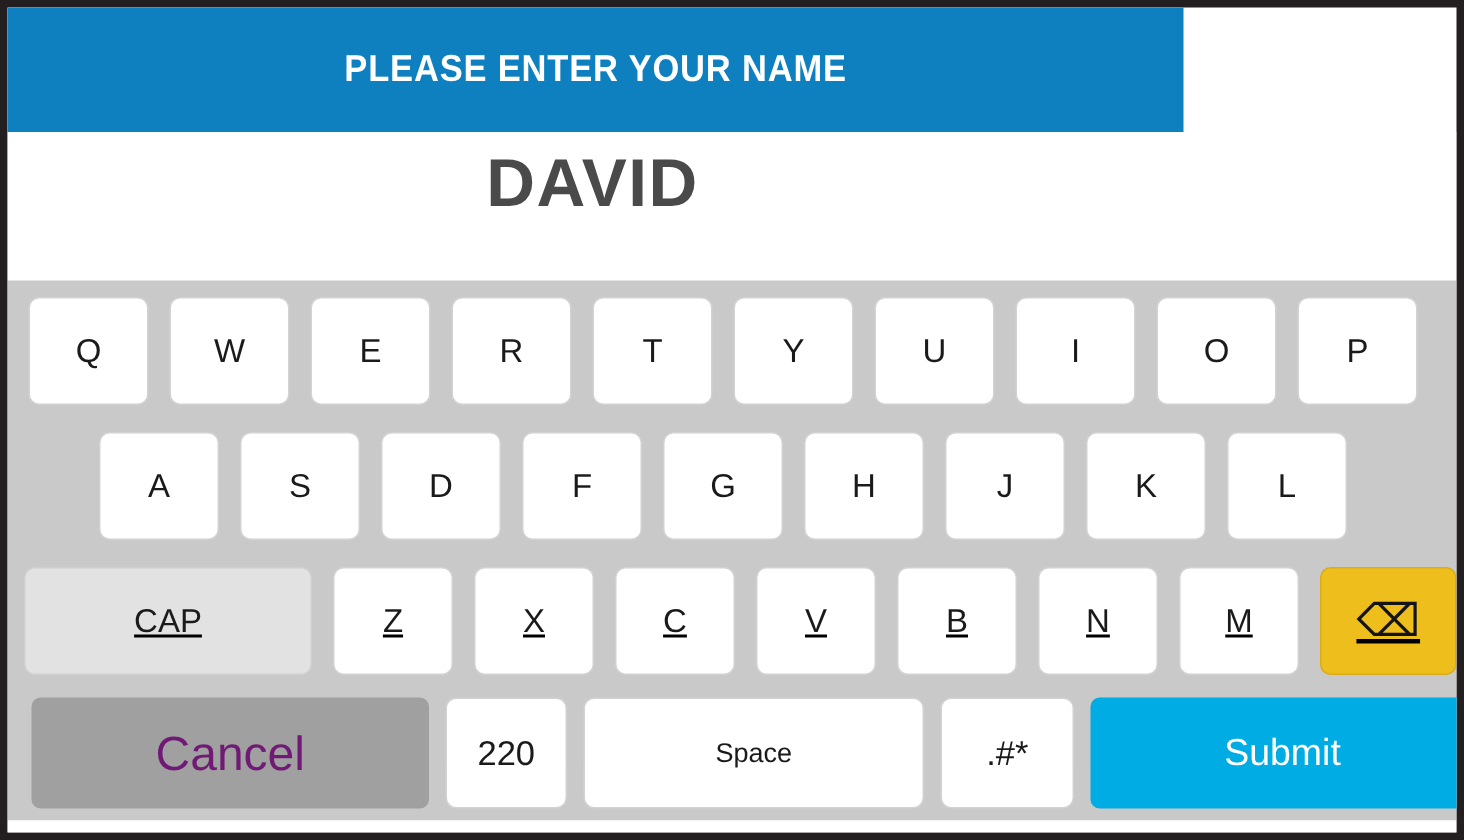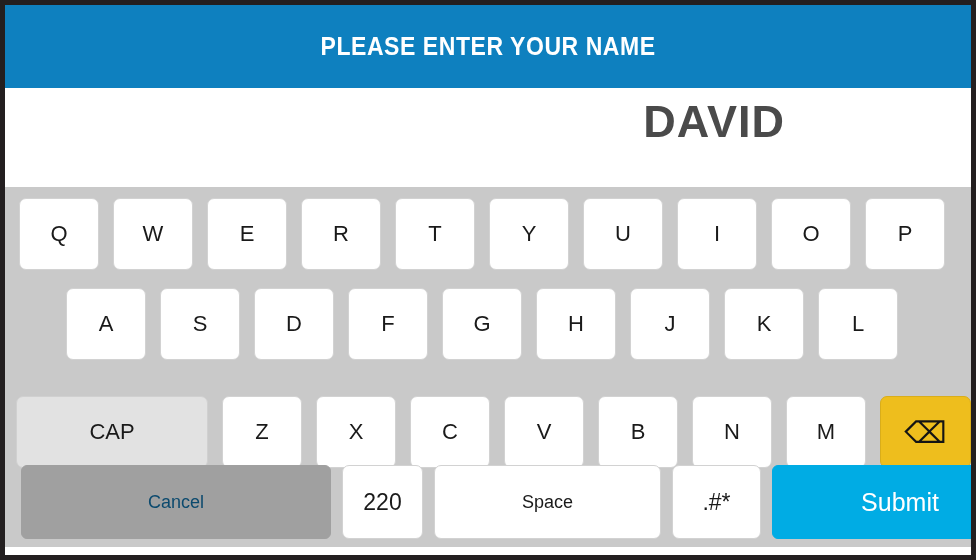--- a/index.html
+++ b/index.html
@@ -22,21 +22,21 @@
     border: 5px solid #231f20;
     background: #ffffff;
     overflow: hidden;
   }
 
   
   #header-bar {
     position: absolute;
     left: 0;
     top: 0;
-    width: 966px;
+    width: 784px;
     height: 83px;
     background: #0e80bf;
     display: flex;
     align-items: center;
     justify-content: center;
   }
   #header-title {
     color: #ffffff;
     font-size: 25px;
     font-weight: bold;
@@ -61,21 +61,21 @@
     top: 83px;
     width: 966px;
     height: 99px;
     background: #ffffff;
   }
   #entry-value {
     position: absolute;
     left: 0;
     top: 8px;
     width: 780px;
-    text-align: right;
+    text-align: center;
     font-size: 45px;
     font-weight: bold;
     color: #4a4a4a;
     letter-spacing: 1px;
     white-space: nowrap;
     overflow: hidden;
   }
 
   
   #keyboard {
@@ -87,21 +87,21 @@
     background: #c9c9c9;
   }
   .kb-row {
     position: absolute;
     height: 76px;
     display: flex;
     align-items: center;
   }
   #kb-row-1 { top: 9px;   left: 14px; }
   #kb-row-2 { top: 99px;  left: 61px; }
-  #kb-row-3 { top: 207px; left: 11px; }
+  #kb-row-3 { top: 189px; left: 11px; text-decoration: underline; }
   #kb-row-4 { top: 277px; left: 16px; }
 
   .key {
     box-sizing: border-box;
     background: #ffffff;
     border: 1px solid #d2d2d2;
     border-radius: 7px;
     color: #1a1a1a;
     font-size: 22px;
     font-weight: normal;
@@ -127,27 +127,27 @@
     width: 91px;
     background: #eebe1d;
     border-color: #d9ad1a;
     margin-right: 0;
     font-size: 30px;
     color: #141414;
   }
 
   
   .key-cancel {
-    width: 310px;
+    width: 265px;
     height: 74px;
     background: #a0a0a0;
     border-color: #a0a0a0;
     border-radius: 6px;
-    color: #0c4a6e;
-    font-size: 18px;
+    color: #701a75;
+    font-size: 32px;
     margin-right: 11px;
   }
   .key-123 {
     width: 81px;
     height: 74px;
     font-size: 23px;
     margin-right: 11px;
   }
   .key-space {
     width: 227px;

